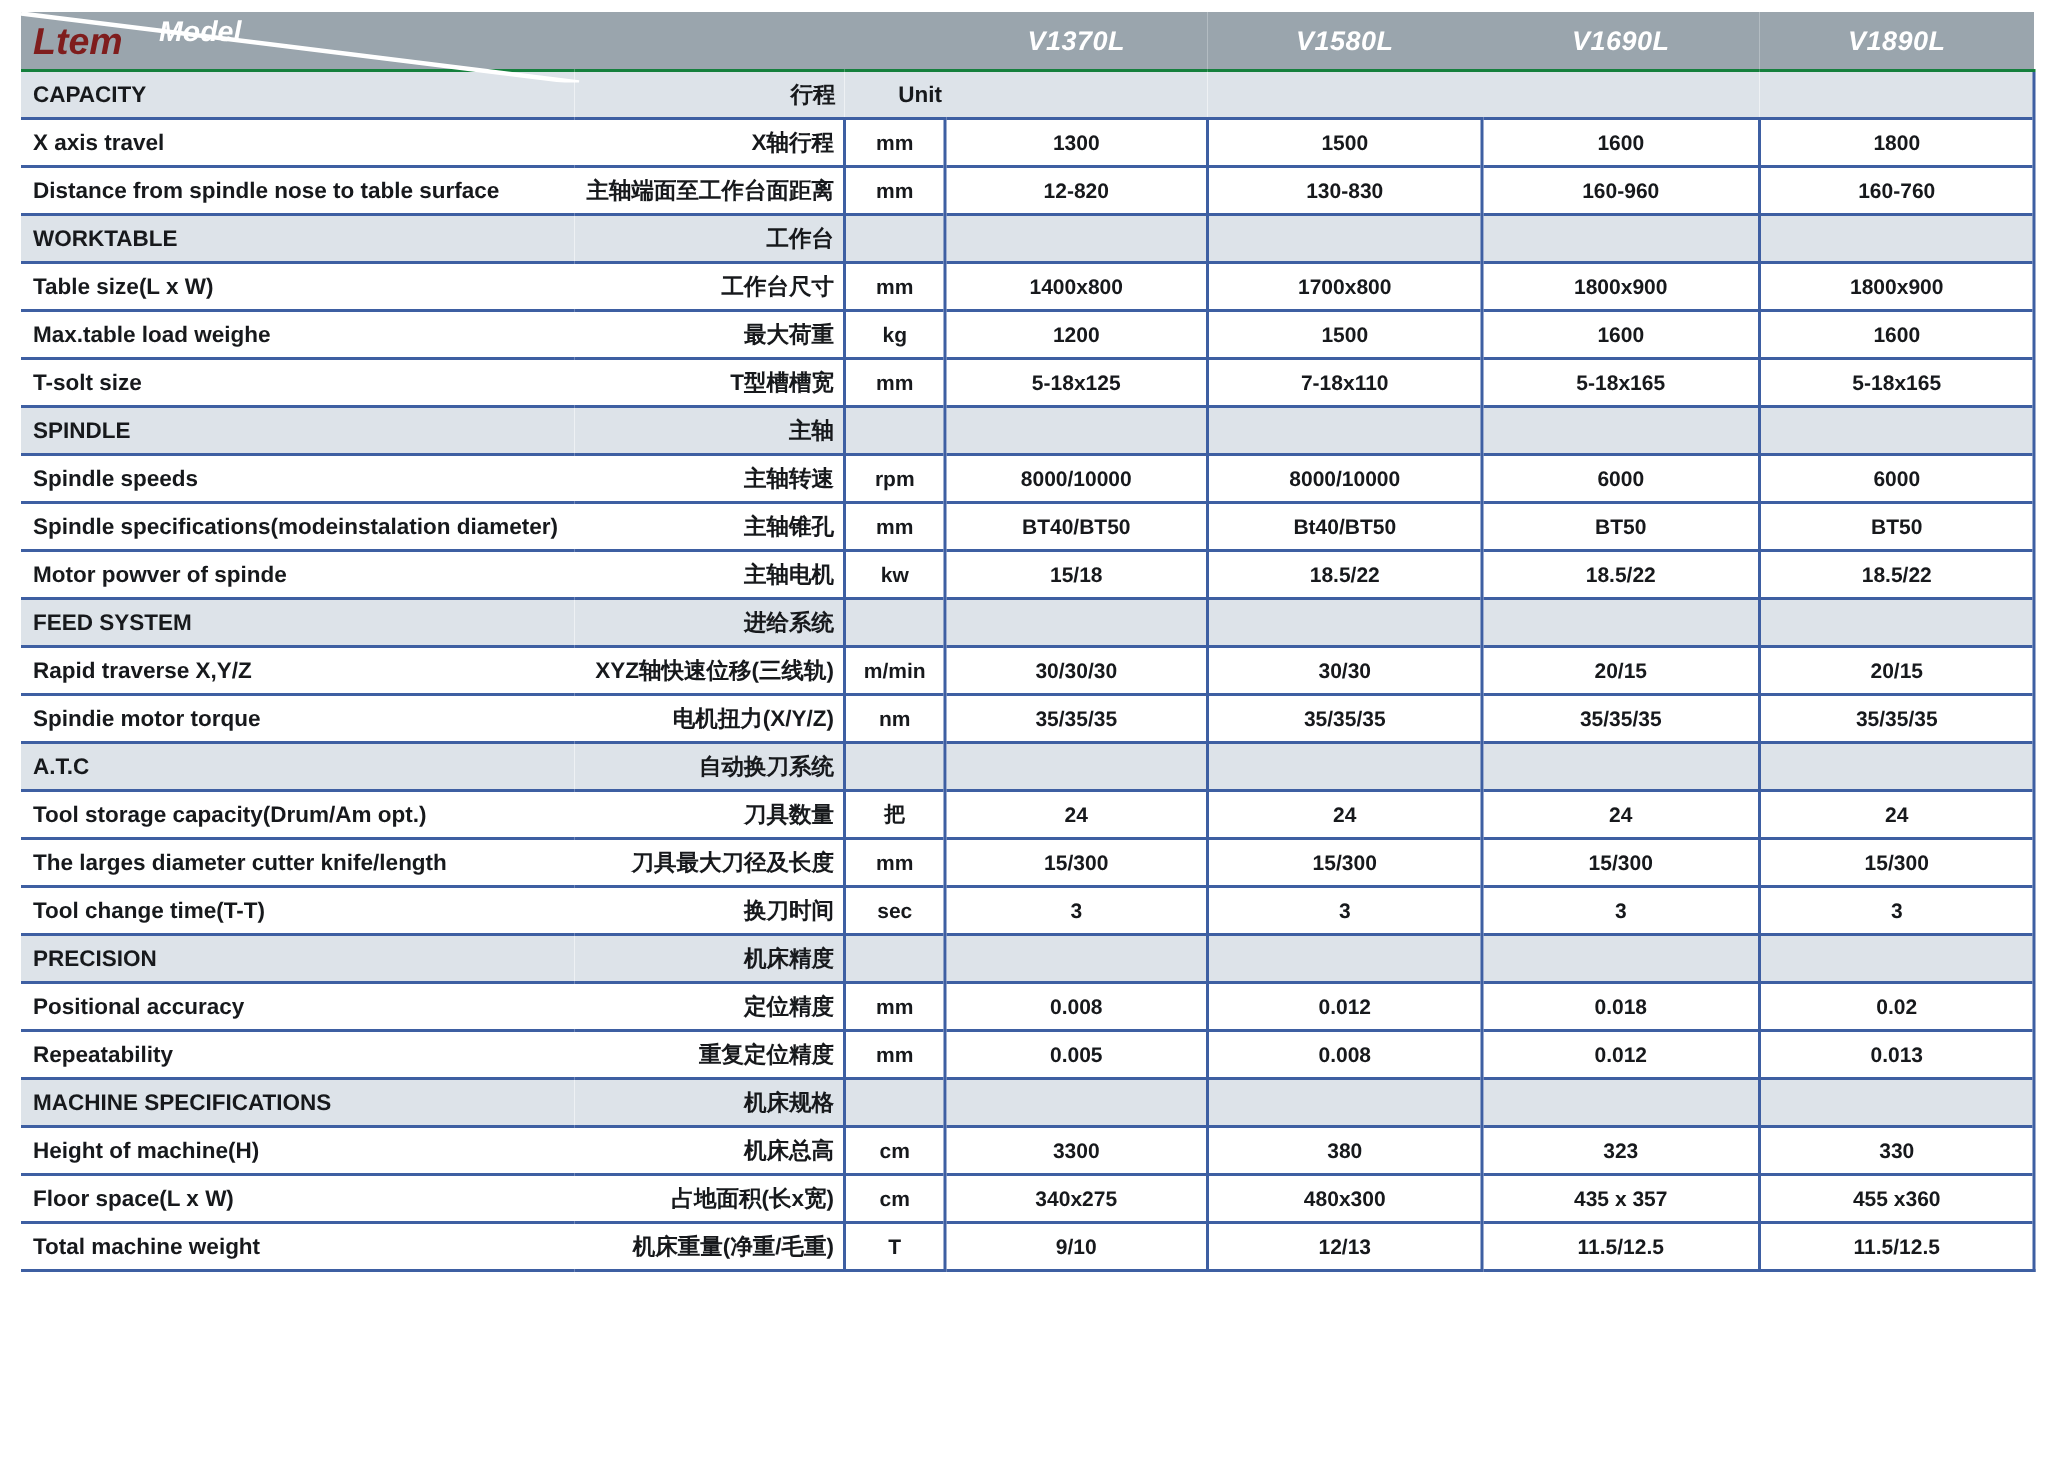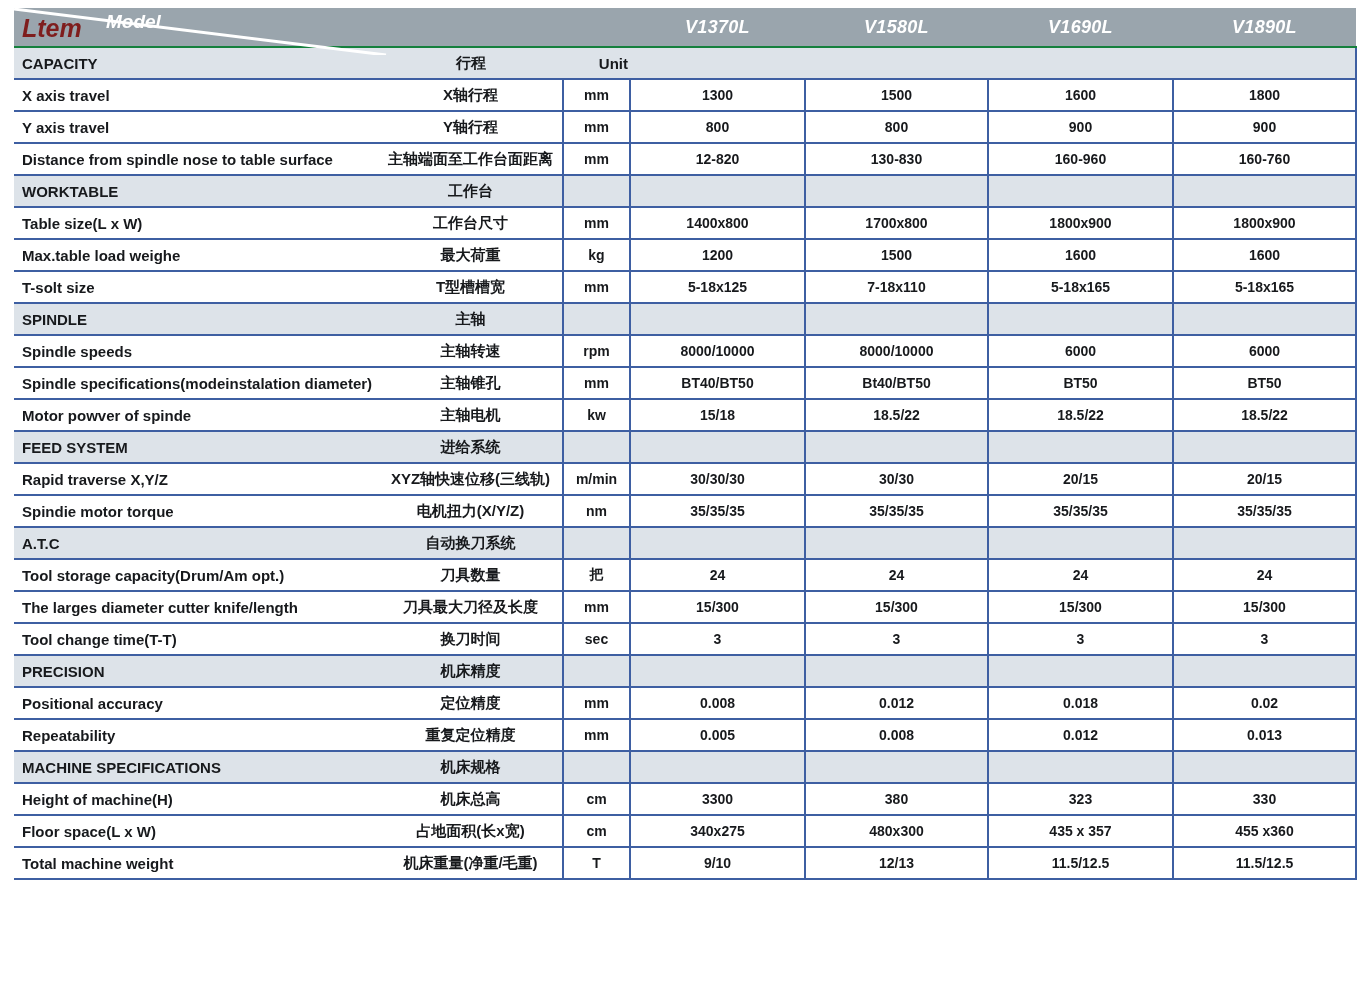--- a/index.html
+++ b/index.html
@@ -42,21 +42,21 @@
   
   tbody td{
     height:32px;padding:0 6px;vertical-align:middle;
     border-top:2px solid var(--border-blue);
     background:#ffffff;
     font-size:15px;font-weight:bold;
     white-space:nowrap;overflow:hidden;
   }
   tbody tr:last-child td{border-bottom:2px solid var(--border-blue);}
   td.c-en{text-align:left;padding-left:8px;}
-  td.c-zh{text-align:center;padding-left:2px;}
+  td.c-zh{text-align:right;padding-left:2px;}
   td.c-unit{text-align:center;font-size:14px;border-left:2px solid var(--border-blue);padding:0 2px;}
   td.c-v{text-align:center;font-size:14px;border-left:2px solid var(--border-blue);}
   td.c-v:last-child{border-right:2px solid var(--border-blue);}
 
   tr.sec td{background:var(--section-bg);}
   tr.sec td.c-en{font-size:15px;}
   tr.first-sec td{
     border-top:2px solid #a16207;
     border-left:none;border-right:none;
   }
@@ -104,29 +104,20 @@
         <tr>
           <td class="c-en">X axis travel</td>
           <td class="c-zh">X轴行程</td>
           <td class="c-unit">mm</td>
           <td class="c-v">1300</td>
           <td class="c-v">1500</td>
           <td class="c-v">1600</td>
           <td class="c-v">1800</td>
         </tr>
         <tr>
-          <td class="c-en">Y axis travel</td>
-          <td class="c-zh">Y轴行程</td>
-          <td class="c-unit">mm</td>
-          <td class="c-v">800</td>
-          <td class="c-v">800</td>
-          <td class="c-v">900</td>
-          <td class="c-v">900</td>
-        </tr>
-        <tr>
           <td class="c-en">Distance from spindle nose to table surface</td>
           <td class="c-zh">主轴端面至工作台面距离</td>
           <td class="c-unit">mm</td>
           <td class="c-v">12-820</td>
           <td class="c-v">130-830</td>
           <td class="c-v">160-960</td>
           <td class="c-v">160-760</td>
         </tr>
         <tr class="sec">
           <td class="c-en">WORKTABLE</td>

